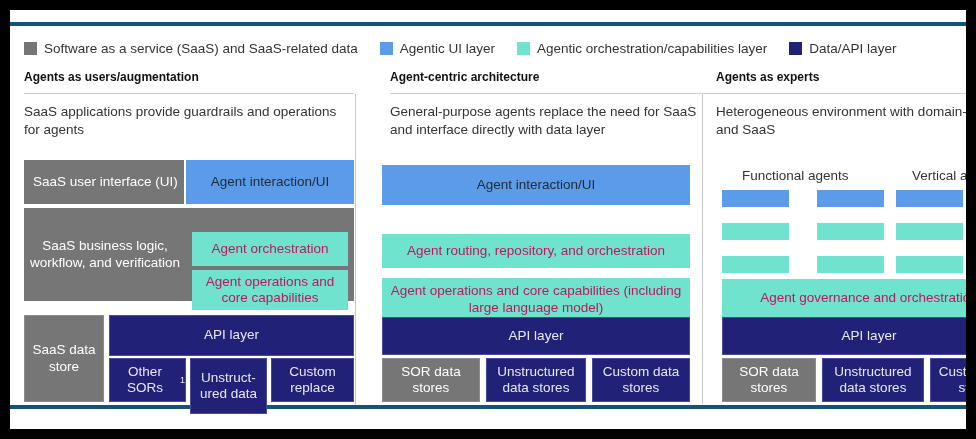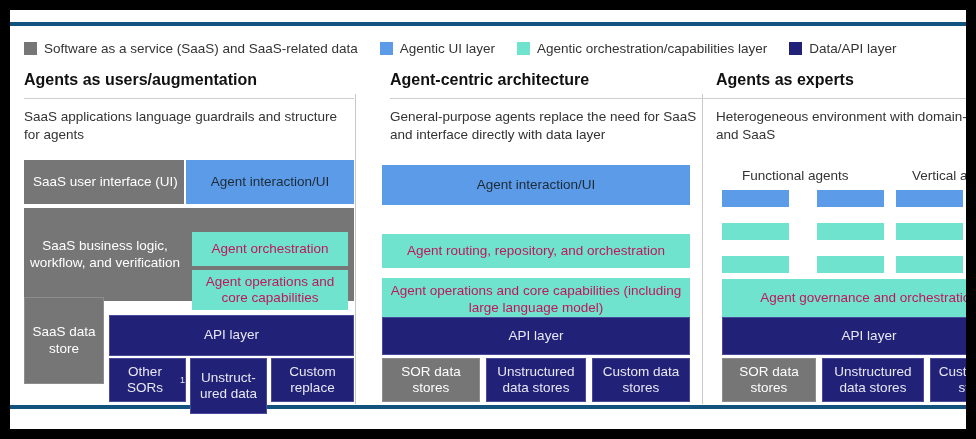--- a/index.html
+++ b/index.html
@@ -42,21 +42,21 @@
   .col2{left:360px;width:330px;margin-left:20px;}
   .col3{left:706px;width:300px;}
 
   .divider{
     position:absolute;top:84px;width:1px;height:310px;background:#c8c8c8;
   }
   .div1{left:345px;}
   .div2{left:692px;}
 
   .col-title{
-    font-size:16px;font-weight:bold;color:#111111;
+    font-size:12px;font-weight:bold;color:#111111;
     margin:0 0 0 0;line-height:1.2;
     white-space:nowrap;
   }
   .col-hr{
     width:100%;height:1px;background:#cfcfcf;margin:9px 0 9px 0;
   }
   .col-sub{
     font-size:13.5px;color:#333333;line-height:1.32;
     margin:0;
   }
@@ -79,21 +79,21 @@
          justify-content:flex-start;padding-left:9px;text-align:left;}
   .c1-agentui{position:absolute;left:162px;top:0;width:168px;height:44px;}
 
   .c1-row2{position:absolute;left:14px;top:198px;width:330px;height:93px;
            background:#767676;}
   .c1-biz{position:absolute;left:0;top:0;width:162px;height:93px;
           color:#ffffff;}
   .c1-orch{position:absolute;left:168px;top:8px;width:156px;height:34px;}
   .c1-ops{position:absolute;left:168px;top:46px;width:156px;height:40px;}
 
-  .c1-store{position:absolute;left:14px;top:287px;width:80px;height:87px;}
+  .c1-store{position:absolute;left:14px;top:305px;width:80px;height:87px;}
   .c1-api{position:absolute;left:99px;top:305px;width:245px;height:41px;}
   .c1-d1{position:absolute;left:99px;top:348px;width:77px;height:44px;}
   .c1-d2{position:absolute;left:180px;top:348px;width:77px;height:56px;}
   .c1-d3{position:absolute;left:261px;top:348px;width:83px;height:44px;}
 
   
   .c2-ui{position:absolute;left:372px;top:155px;width:308px;height:40px;}
   .c2-rout{position:absolute;left:372px;top:208px;width:308px;height:34px;}
   .c2-ops{position:absolute;left:372px;top:252px;width:308px;height:43px;}
   .c2-api{position:absolute;left:372px;top:307px;width:308px;height:38px;}
@@ -147,21 +147,21 @@
       <span class="legend-label">Data/API layer</span>
     </div>
   </div>
 
   <div class="divider div1"></div>
   <div class="divider div2"></div>
 
   <div class="col col1">
     <div class="col-title">Agents as users/augmentation</div>
     <div class="col-hr"></div>
-    <div class="col-sub">SaaS applications language guardrails and structure for agents</div>
+    <div class="col-sub">SaaS applications provide guardrails and operations for agents</div>
   </div>
 
   <div class="c1-row1">
     <div class="blk gray c1-ui">SaaS user interface (UI)</div>
     <div class="blk blue c1-agentui">Agent interaction/UI</div>
   </div>
 
   <div class="c1-row2">
     <div class="blk c1-biz">SaaS business logic, workflow, and verification</div>
     <div class="blk teal c1-orch">Agent orchestration</div>

